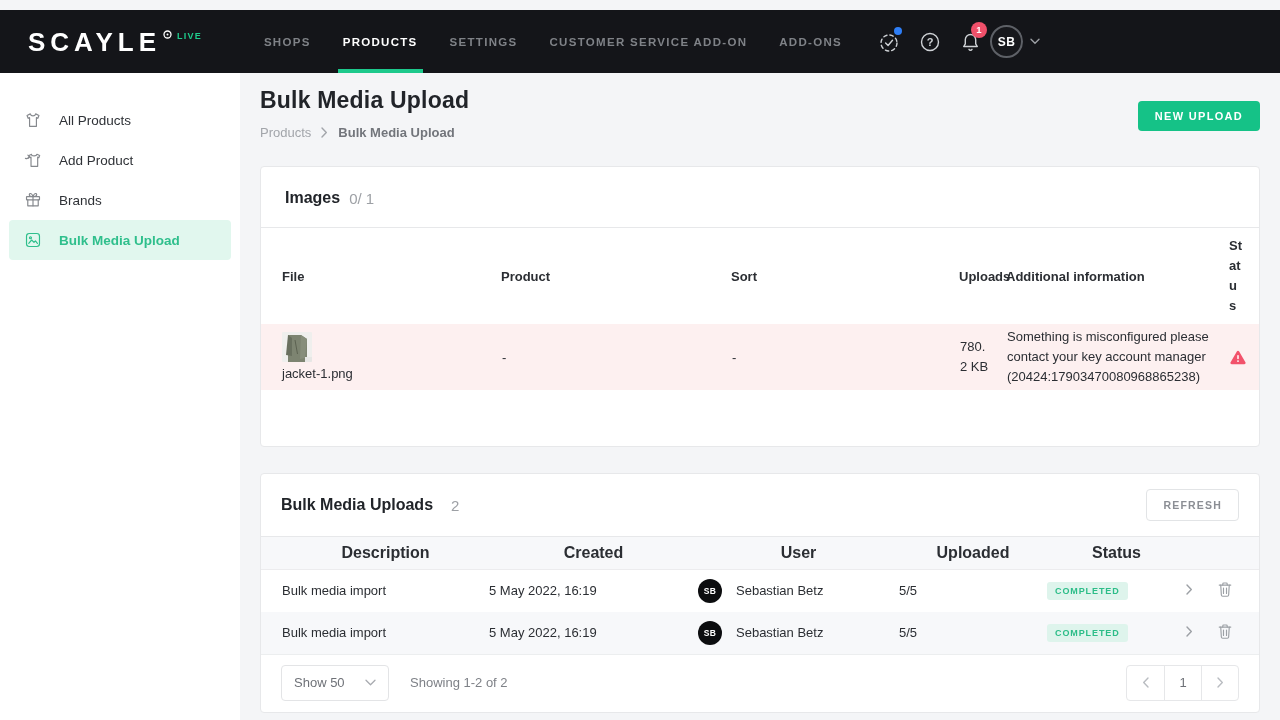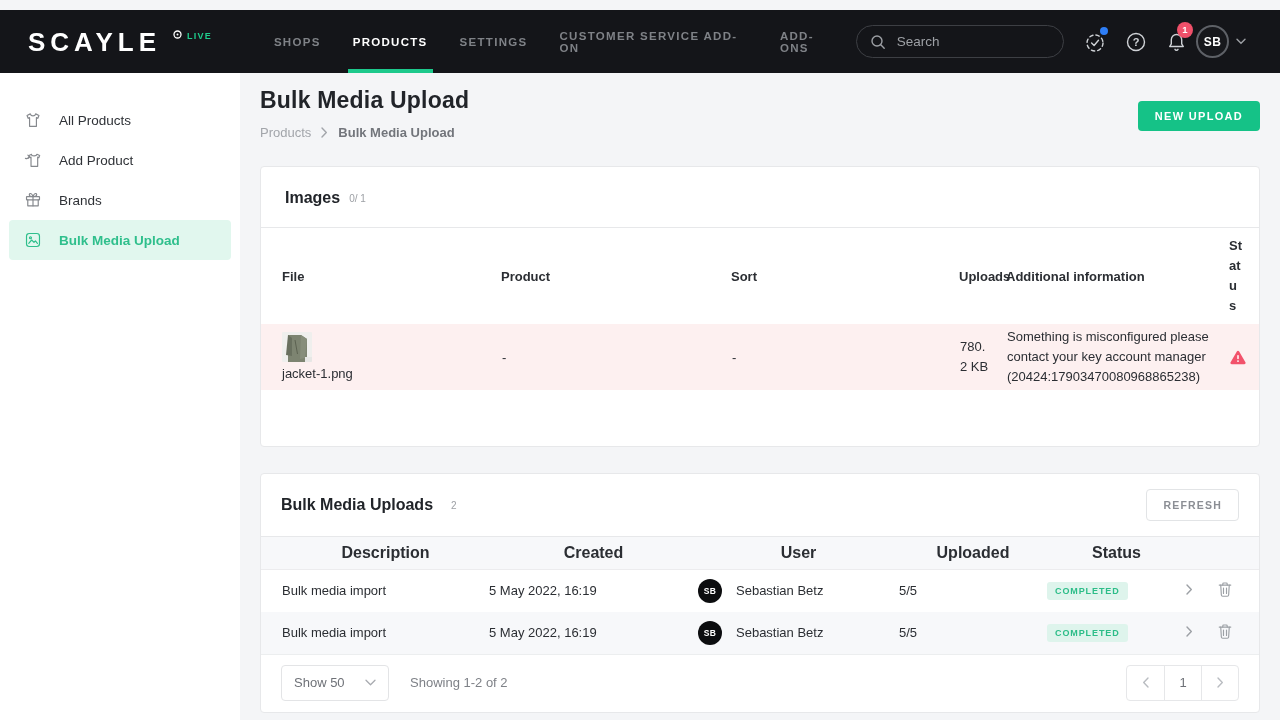--- a/index.html
+++ b/index.html
@@ -11,21 +11,21 @@
   }
   svg { display:block; }
 
   
   .topbar {
     position:fixed; top:10px; left:0; width:1280px; height:63px;
     background:#141519; display:flex; align-items:center; z-index:20;
   }
   .logo-wrap { margin-left:28px; display:flex; align-items:flex-start; cursor:pointer; }
   .logo-text { color:#fff; font-size:26px; font-weight:800; letter-spacing:5px; line-height:30px; }
-  .logo-sup { display:flex; align-items:flex-start; margin-top:3px; margin-left:12px; }
+  .logo-sup { display:flex; align-items:flex-start; margin-top:3px; margin-left:2px; }
   .live-badge { color:#1fcb8c; font-size:9px; font-weight:700; letter-spacing:1.2px; margin-left:5px; margin-top:1px; }
   .topnav { display:flex; height:63px; margin-left:46px; }
   .nav-item {
     display:flex; align-items:center; padding:0 16px; position:relative;
     color:#7f8287; font-size:11.5px; font-weight:700; letter-spacing:1.3px; cursor:pointer;
   }
   .nav-item.active { color:#fff; }
   .nav-item.active::after {
     content:""; position:absolute; left:11px; right:11px; bottom:0; height:4px; background:#1dc98c;
   }
@@ -76,21 +76,21 @@
   .btn-primary {
     height:30px; margin-top:14px; padding:0 17px; border:none; border-radius:4px; cursor:pointer;
     background:#15c287; color:#fff; font-size:11px; font-weight:700; letter-spacing:1.3px; font-family:inherit;
   }
 
   .card { background:#fff; border:1px solid #e7e8ea; border-radius:4px; margin-top:26px; }
   .card-head {
     padding:22px 24px 20px; display:flex; align-items:center; gap:9px; border-bottom:1px solid #e7e8ea;
   }
   .card-title { font-size:16px; font-weight:700; color:#212429; }
-  .card-count { font-size:10px; color:#9da0a5; }
+  .card-count { font-size:15px; color:#9da0a5; }
 
   
   .images-table { width:100%; border-collapse:collapse; table-layout:fixed; }
   .images-table th {
     text-align:left; font-size:13px; font-weight:700; color:#2b2e33;
     vertical-align:middle; padding:8px 0;
   }
   .th-file { padding-left:21px !important; }
   .th-filesize { white-space:nowrap; overflow:visible; }
   .th-status div { width:15px; word-break:break-all; line-height:20px; font-weight:700; }
@@ -161,29 +161,20 @@
   </div>
 
   <nav class="topnav">
     <div class="nav-item">SHOPS</div>
     <div class="nav-item active">PRODUCTS</div>
     <div class="nav-item">SETTINGS</div>
     <div class="nav-item">CUSTOMER SERVICE ADD-ON</div>
     <div class="nav-item">ADD-ONS</div>
   </nav>
 
-  <div class="search-box">
-    <span>
-      <svg width="16" height="16" viewBox="0 0 16 16" fill="none" stroke="#9da0a5" stroke-width="1.4" stroke-linecap="round">
-        <circle cx="7" cy="7" r="5"></circle>
-          <path d="M10.8 10.8l3.4 3.4"></path>
-      </svg>
-    </span>
-    <input placeholder="Search" style="">
-  </div>
 
   <div class="top-icons">
     <div class="icon-btn">
       <span>
         <svg width="24" height="24" viewBox="0 0 24 24" fill="none" stroke="currentColor" stroke-width="1.4" stroke-linecap="round" stroke-linejoin="round">
           <circle cx="11" cy="13" r="8" stroke-dasharray="3.4 3"></circle>
           <path d="M7.6 13l2.5 2.5 4.4-5.2"></path>
         </svg>
       </span>
       <span class="dot-badge"></span>

